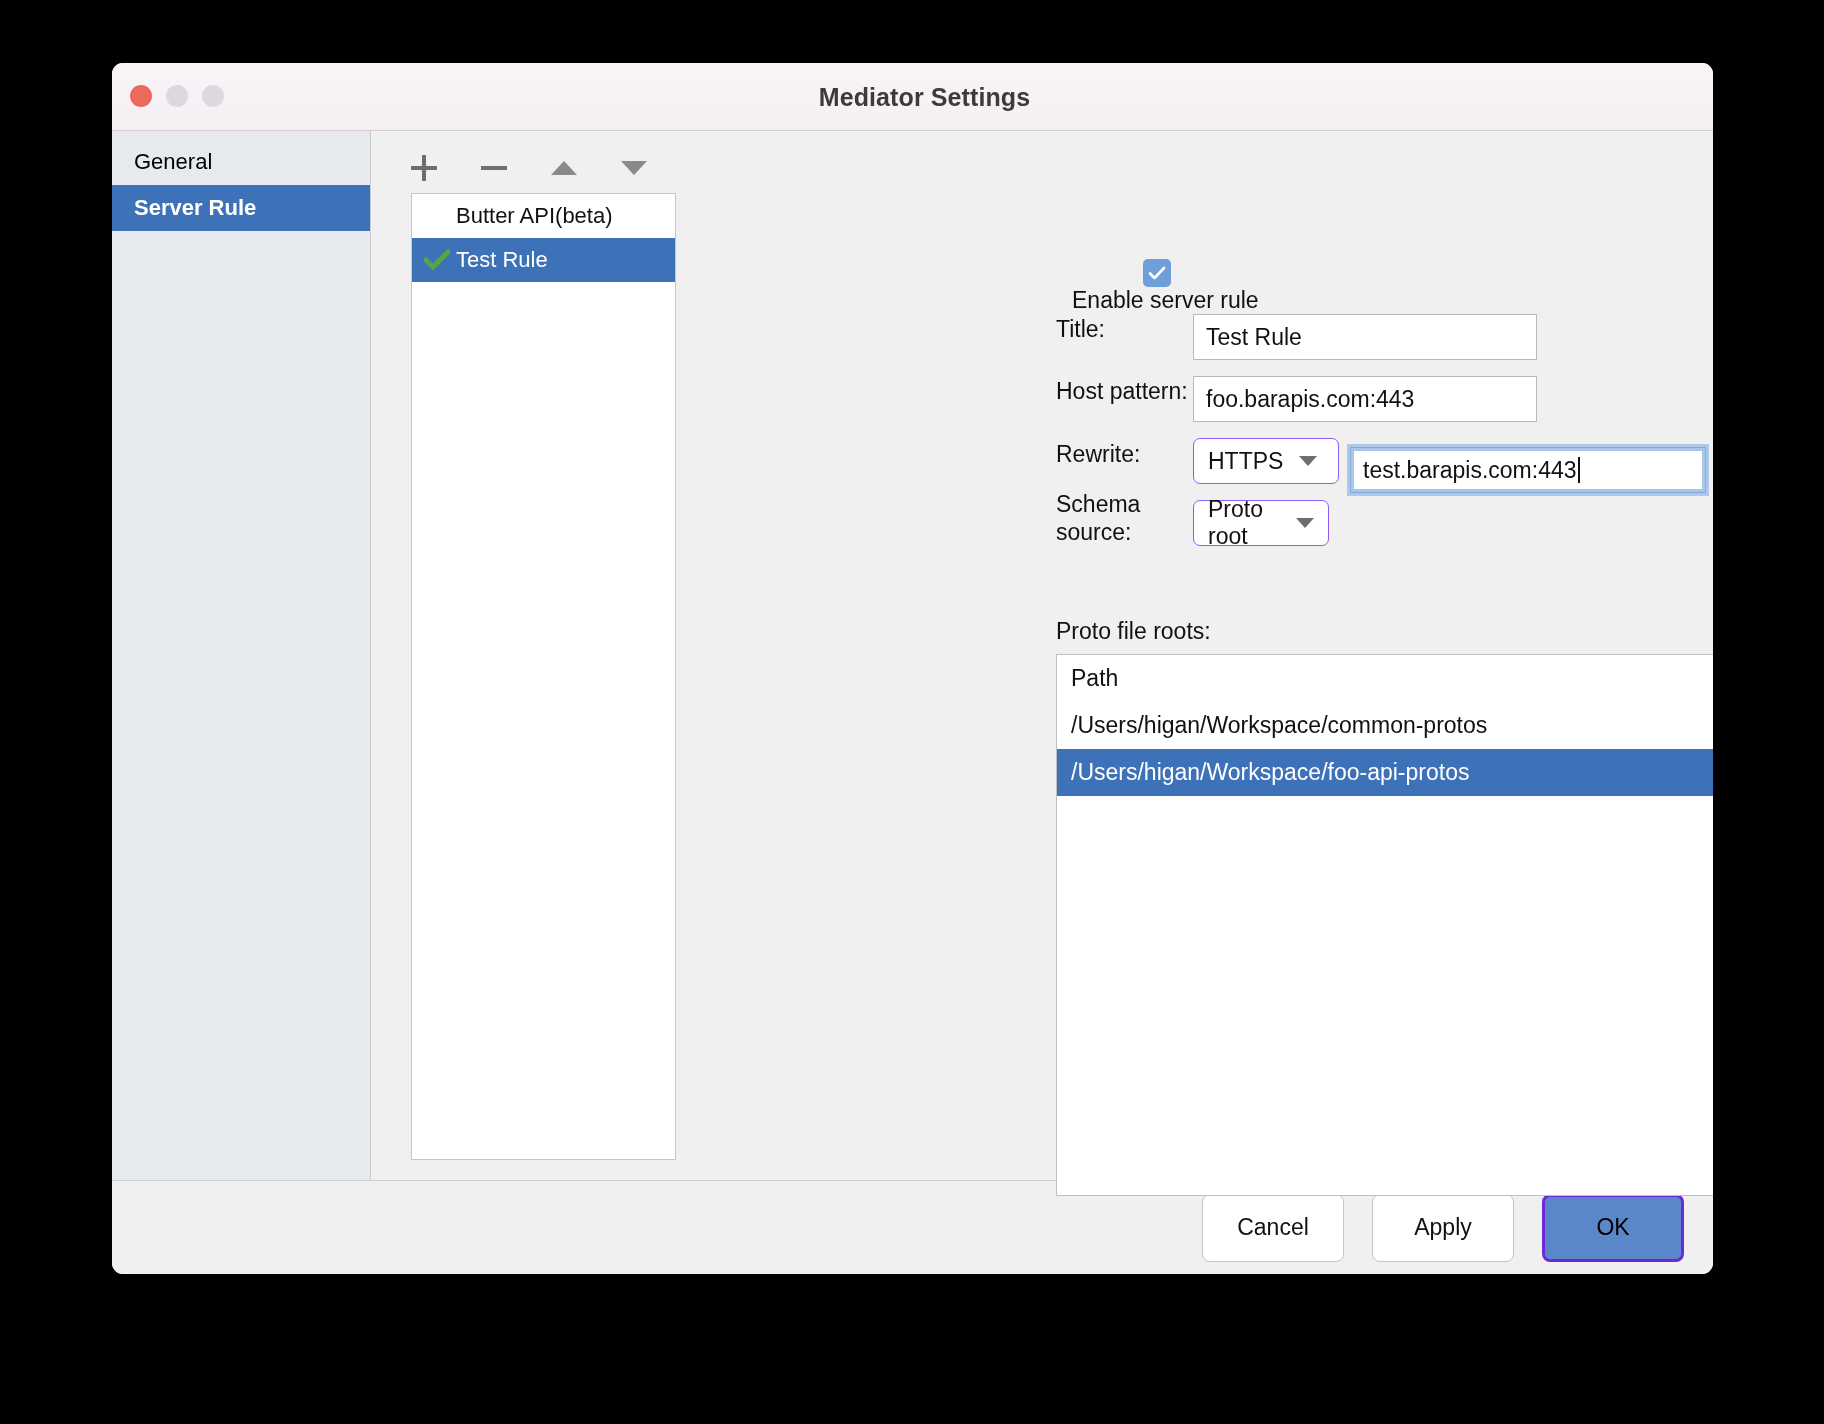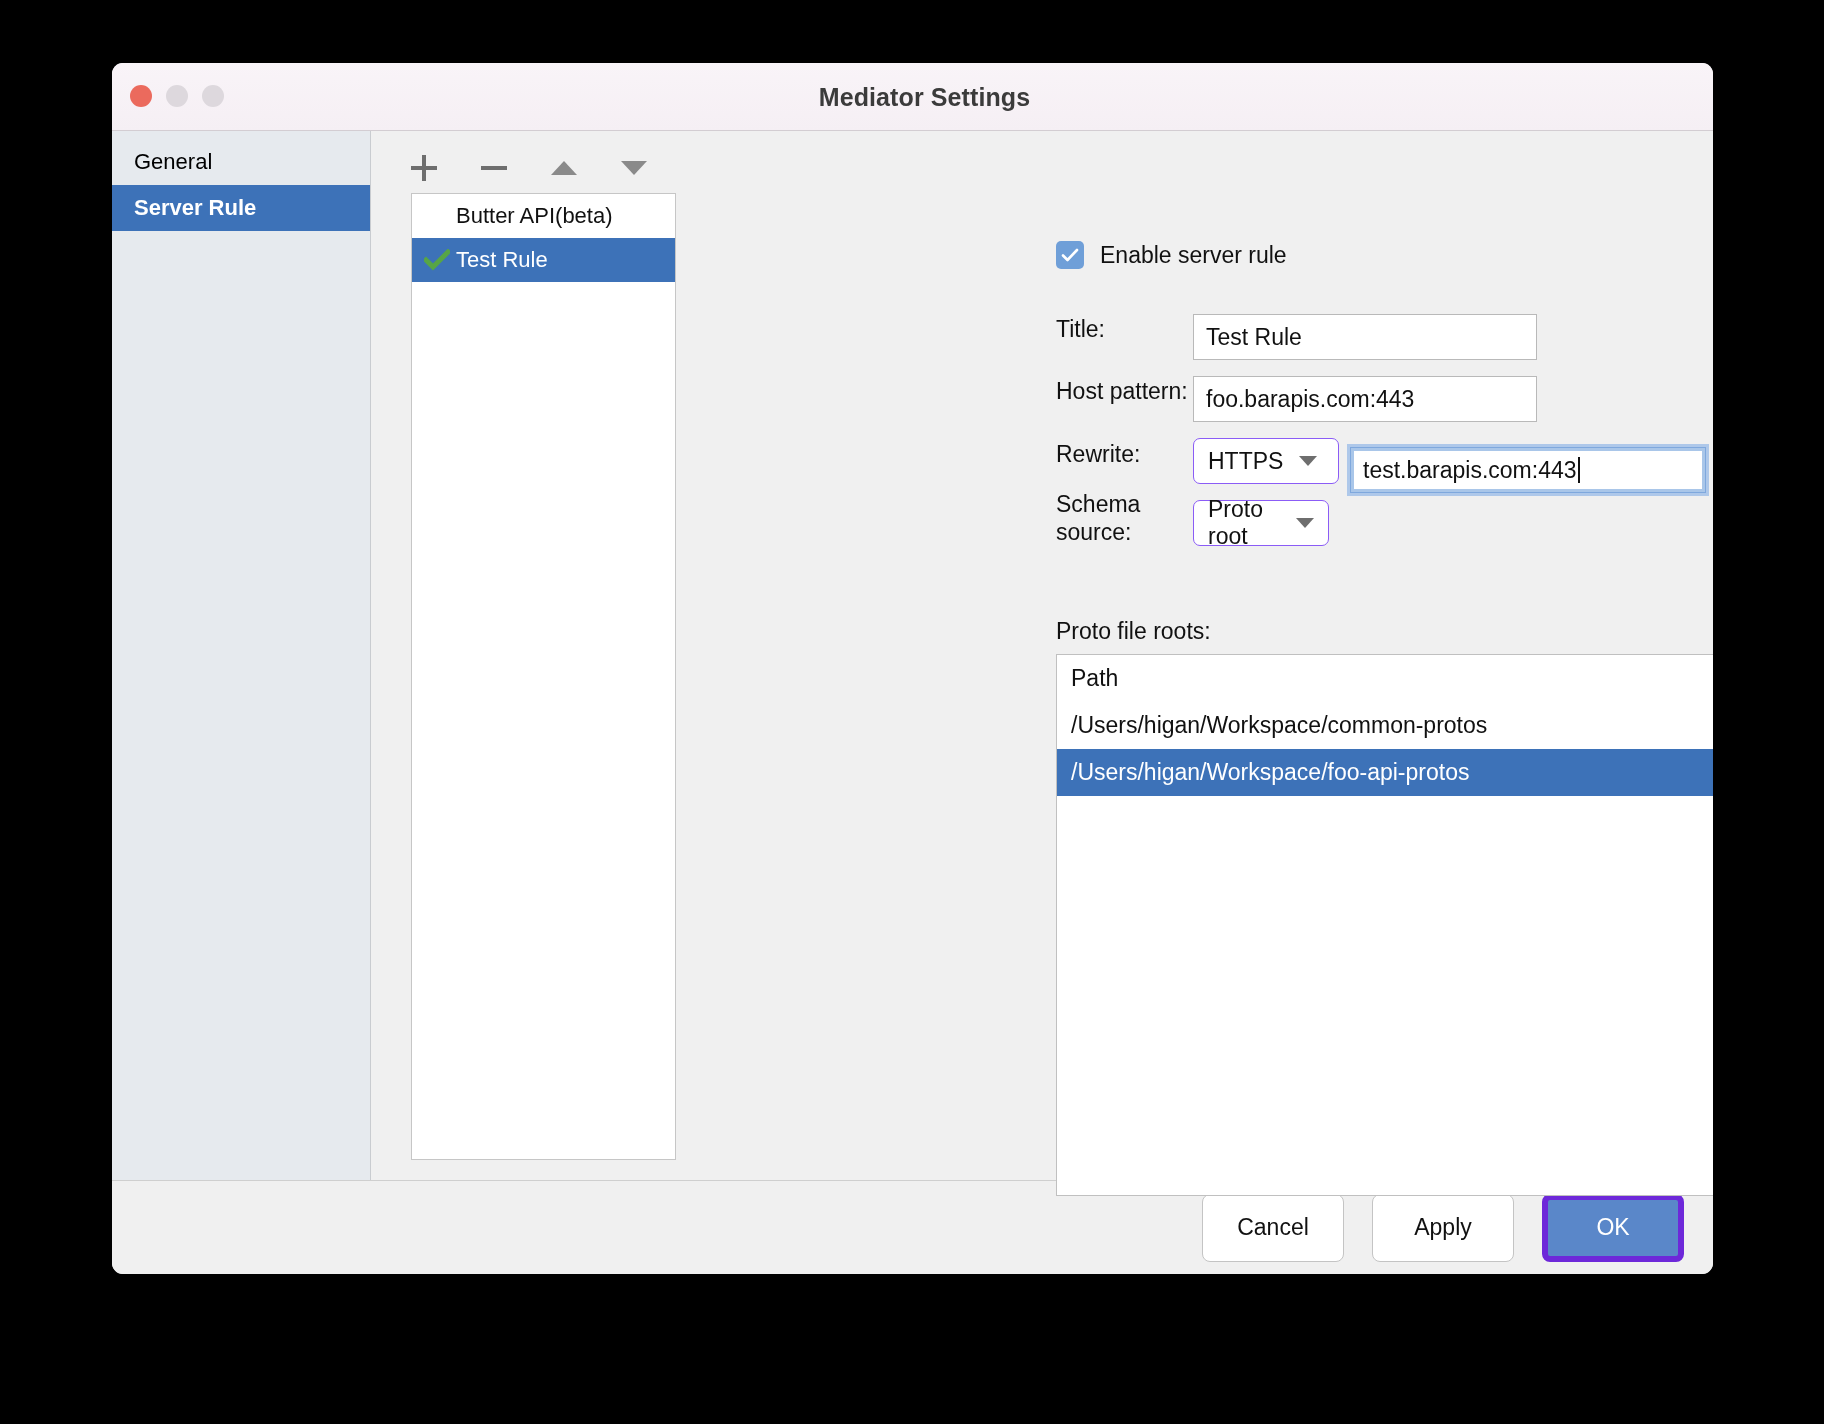--- a/index.html
+++ b/index.html
@@ -245,22 +245,22 @@
     border-radius: 8px;
     display: flex; align-items: center; justify-content: center;
     font-size: 23px;
     background: #ffffff;
     border: 1px solid #c4c4c4;
     color: #111;
     padding: 0 22px;
   }
   .btn.primary {
     background: #5a87c9;
-    border: 6px solid #6d28d9;
-    color: #ffffff;
+    border: 3px solid #6d28d9;
+    color: #000000;
   }
 </style>
 </head>
 <body>
 
 <div id="window">
 
   <div id="titlebar">
     <div id="traffic">
       <div class="light red"></div>
@@ -308,21 +308,21 @@
             <svg width="26" height="22" viewBox="0 0 26 22">
               <path d="M2 11 L9 18 L24 3" fill="none" stroke="#57a546" stroke-width="5" stroke-linecap="square"></path>
             </svg>
           </span>
           <span class="rule-label">Test Rule</span>
         </div>
       </div>
 
       <div id="form">
 
-        <div class="row" id="enable-row" style="left:363px; top:48px;">
+        <div class="row" id="enable-row" style="left:363px; top:66px;flex-direction:column;">
           <span class="chk">
             <svg width="18" height="15" viewBox="0 0 18 15">
               <path d="M2 7.5 L6.5 12 L16 2" fill="none" stroke="#ffffff" stroke-width="2.6" stroke-linecap="round" stroke-linejoin="round"></path>
             </svg>
           </span>
           <span class="chk-label">Enable server rule</span>
         </div>
 
         <div class="row" style="left:363px; top:122px;">
           <span class="field-label">Title:</span>

